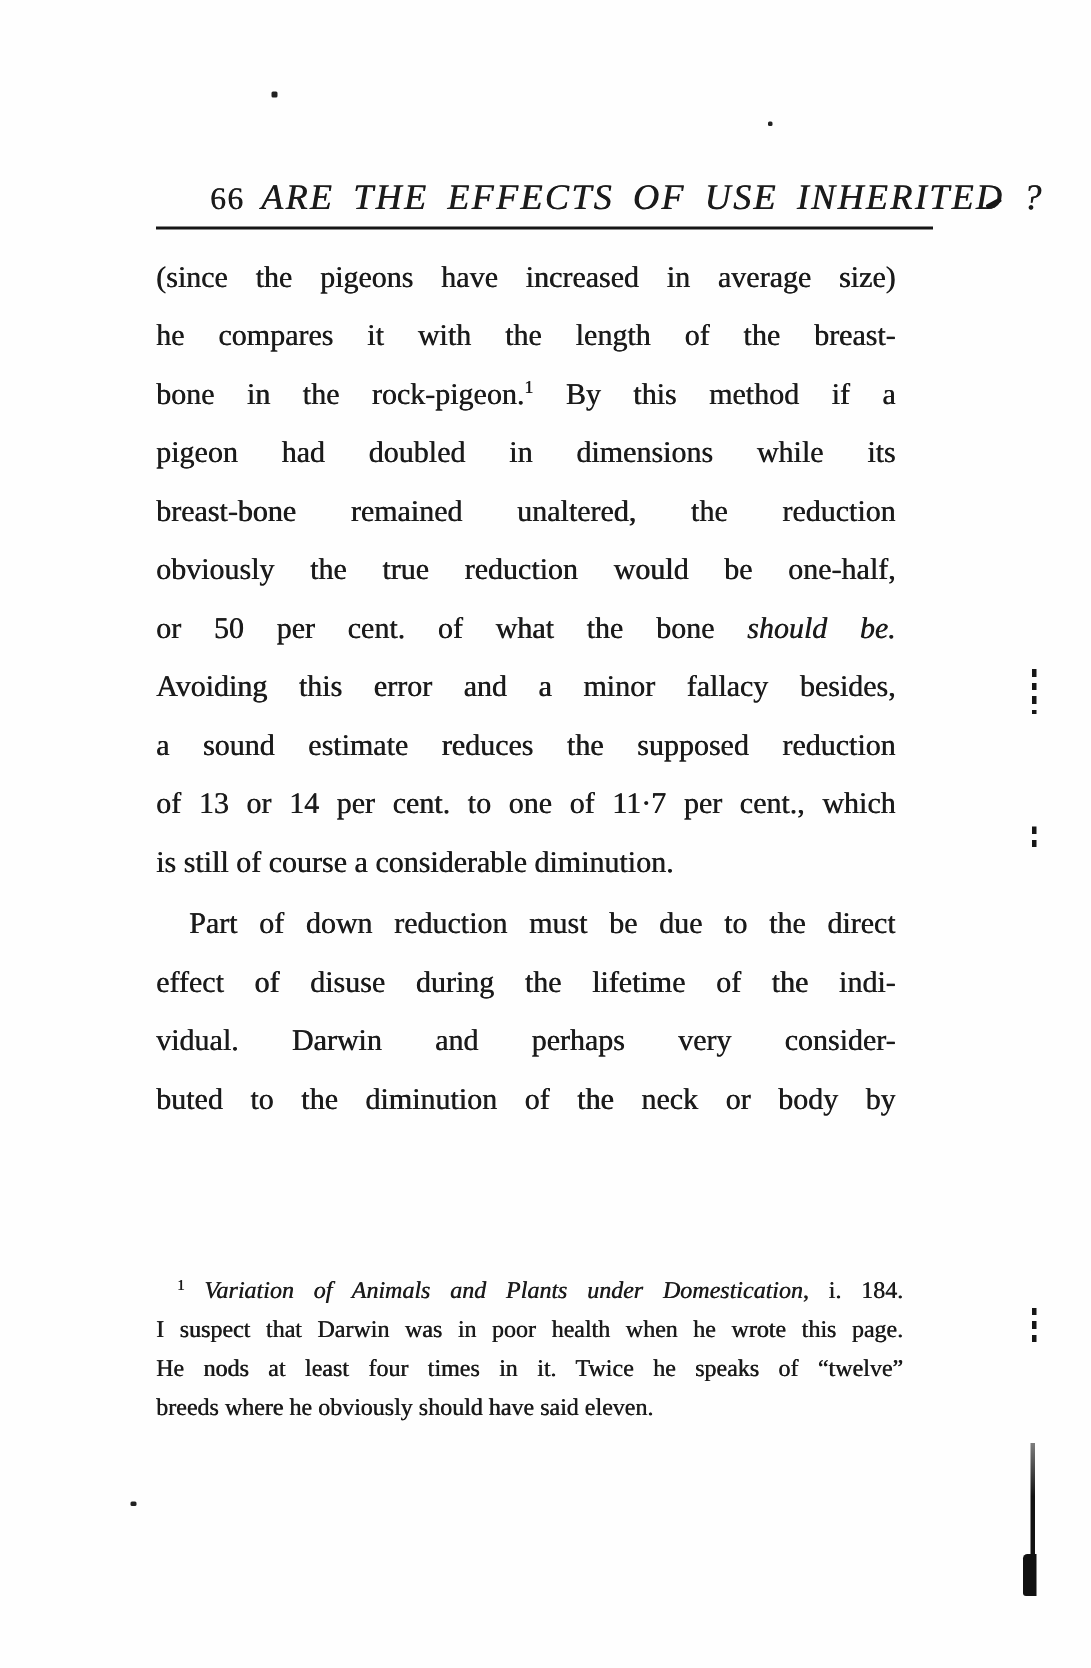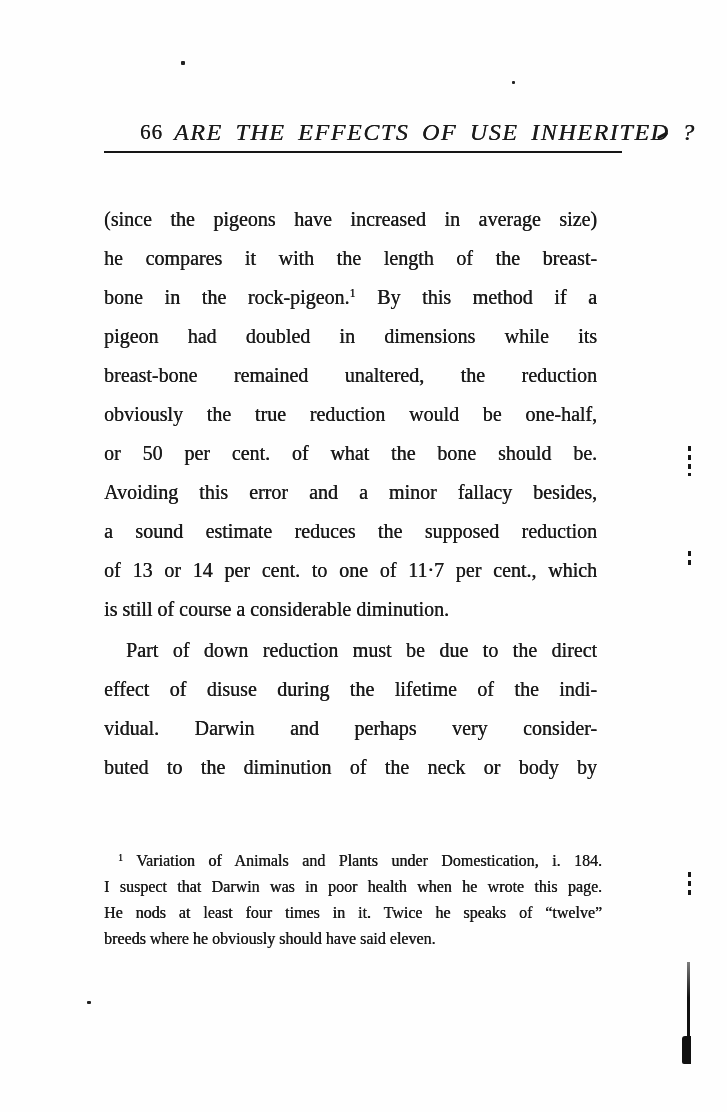--- a/index.html
+++ b/index.html
@@ -45,35 +45,34 @@
     background: #161616;
   }
 
   
   .body {
     position: absolute;
     left: 104px;
     top: 166px;
     width: 493px;
     font-size: 20px;
-    margin-top: 34px;
   }
   .para { margin: 0; padding: 0; }
   .para2 { margin-top: 2px; }
   .line {
     display: block;
     height: 39px;
     line-height: 39px;
     text-align: justify;
     text-align-last: justify;
     overflow: hidden;
   }
   .line.lastline { text-align-last: left; }
   .line.indent { padding-left: 22px; }
-  .italic { }
+  .italic { font-style: italic; }
   sup.sup {
     font-size: 12px;
     line-height: 0;
     vertical-align: 7px;
   }
 
   
   .footnote {
     position: absolute;
     left: 104px;

